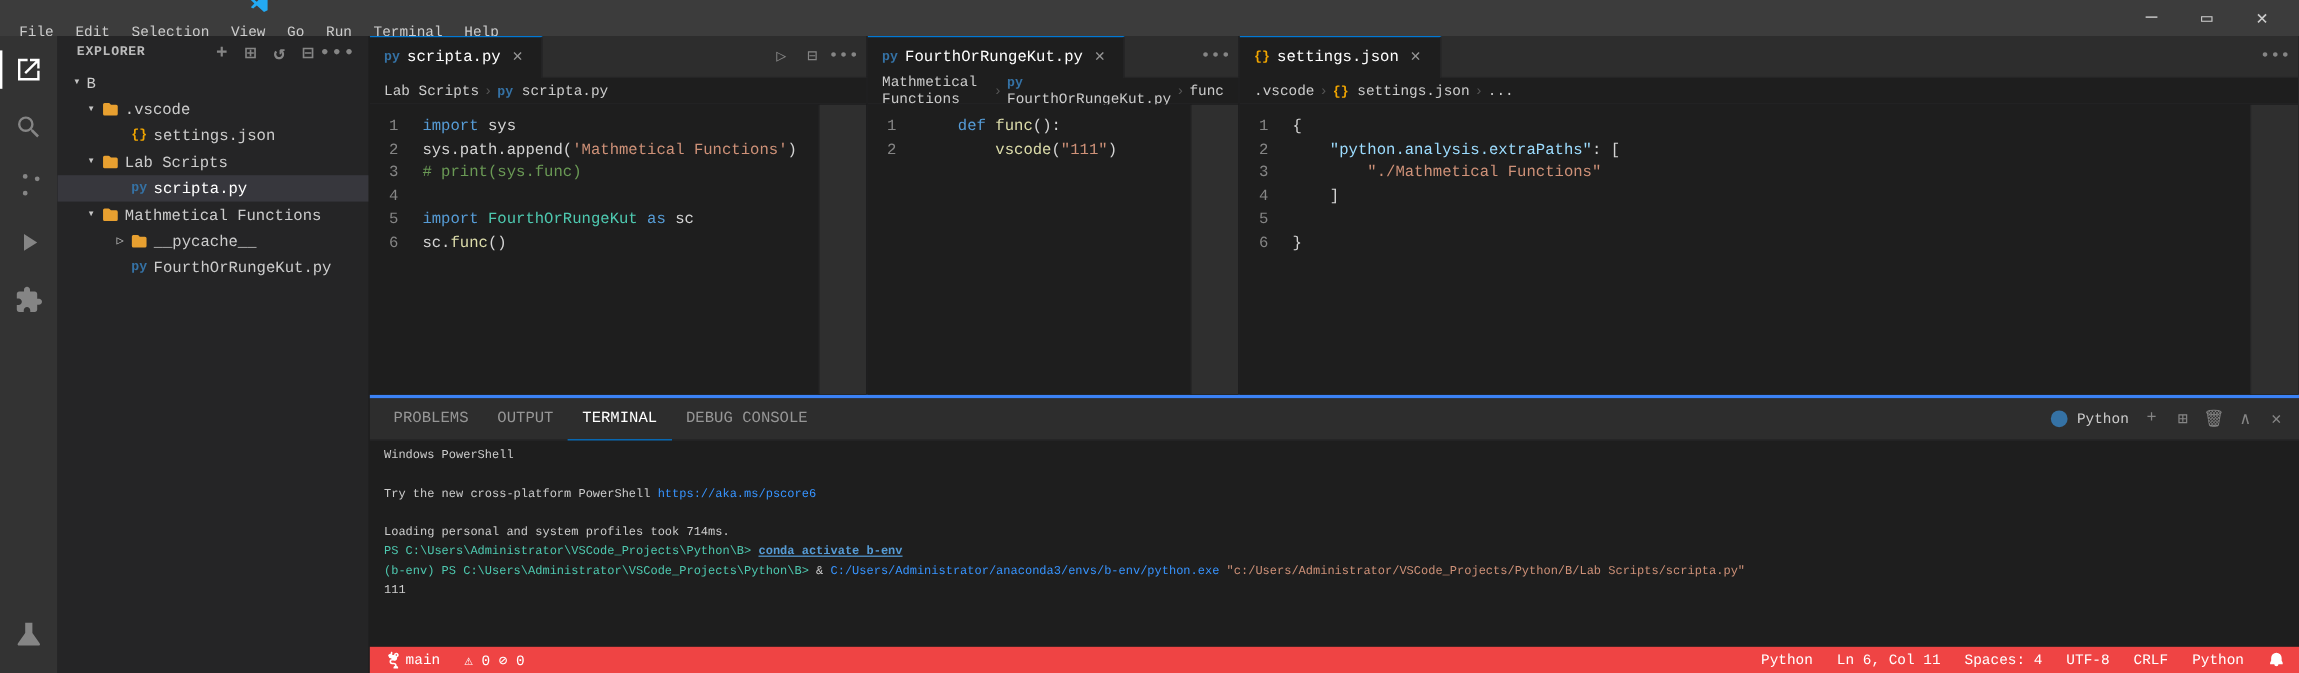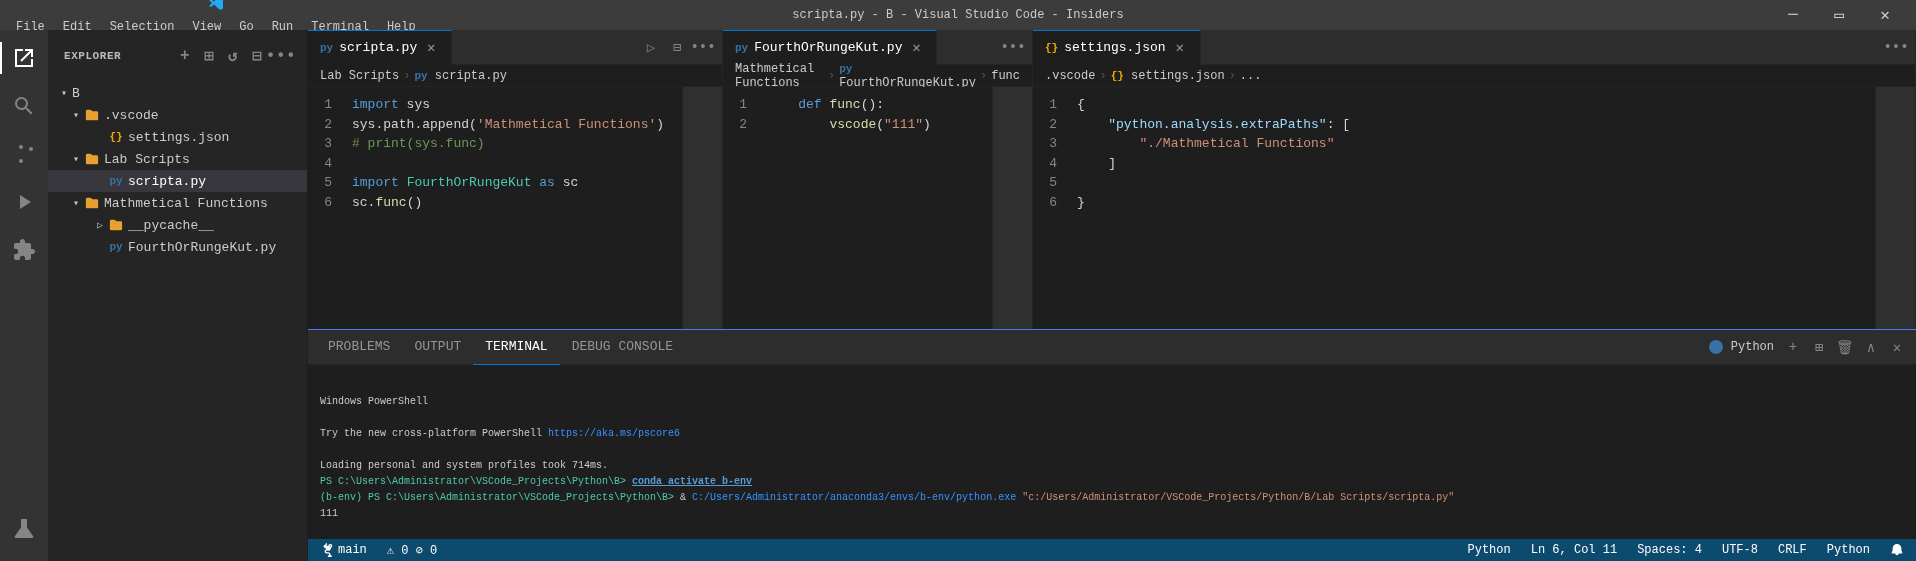--- a/index.html
+++ b/index.html
@@ -112,21 +112,21 @@
       background: #252526;
       display: flex;
       flex-direction: column;
       flex-shrink: 0;
       border-right: 1px solid #1e1e1e;
     }
     .sidebar-header {
       display: flex;
       align-items: center;
       justify-content: space-between;
-      padding: 16px 16px;
+      padding: 4px 16px;
       font-size: 11px;
       font-weight: 700;
       text-transform: uppercase;
       color: #bbbbbb;
       letter-spacing: 0.05em;
     }
     .sidebar-header-actions {
       display: flex;
       gap: 4px;
     }
@@ -328,25 +328,24 @@
       width: 40px;
       background: #1e1e1e;
       border-left: 1px solid #252526;
       flex-shrink: 0;
     }
 
     
     .terminal-panel {
       height: 210px;
       background: #1e1e1e;
-      border-top: 1px solid #3b82f6;
+      border-top: 3px solid #3b82f6;
       display: flex;
       flex-direction: column;
       flex-shrink: 0;
-      gap: 23px;
     }
     .terminal-tabs {
       display: flex;
       align-items: center;
       background: #2d2d2d;
       height: 35px;
       border-bottom: 1px solid #252526;
       padding: 0 8px;
       gap: 0;
     }
@@ -392,21 +391,21 @@
     .term-cmd { color: #569cd6; font-weight: bold; text-decoration: underline; }
     .term-path { color: #4ec9b0; }
     .term-link { color: #3794ff; }
     @keyframes blink {
       50% { opacity: 0; }
     }
 
     
     .status-bar {
       height: 22px;
-      background: #0c4a6e;
+      background: #ef4444;
       display: flex;
       align-items: center;
       padding: 0 8px;
       font-size: 12px;
       color: #ffffff;
       flex-shrink: 0;
       gap: 12px;
     }
     .status-item {
       display: flex;
@@ -429,21 +428,20 @@
       <span class="menu-item">File</span>
       <span class="menu-item">Edit</span>
       <span class="menu-item">Selection</span>
       <span class="menu-item">View</span>
       <span class="menu-item">Go</span>
       <span class="menu-item">Run</span>
       <span class="menu-item">Terminal</span>
       <span class="menu-item">Help</span>
     </div>
   </div>
-  <div class="title-bar-title">scripta.py - B - Visual Studio Code - Insiders</div>
   <div class="title-bar-controls">
     <div class="title-ctrl-btn">─</div>
     <div class="title-ctrl-btn">▭</div>
     <div class="title-ctrl-btn close">✕</div>
   </div>
 </div>
 
 <div class="main-layout">
 
   <div class="activity-bar">

